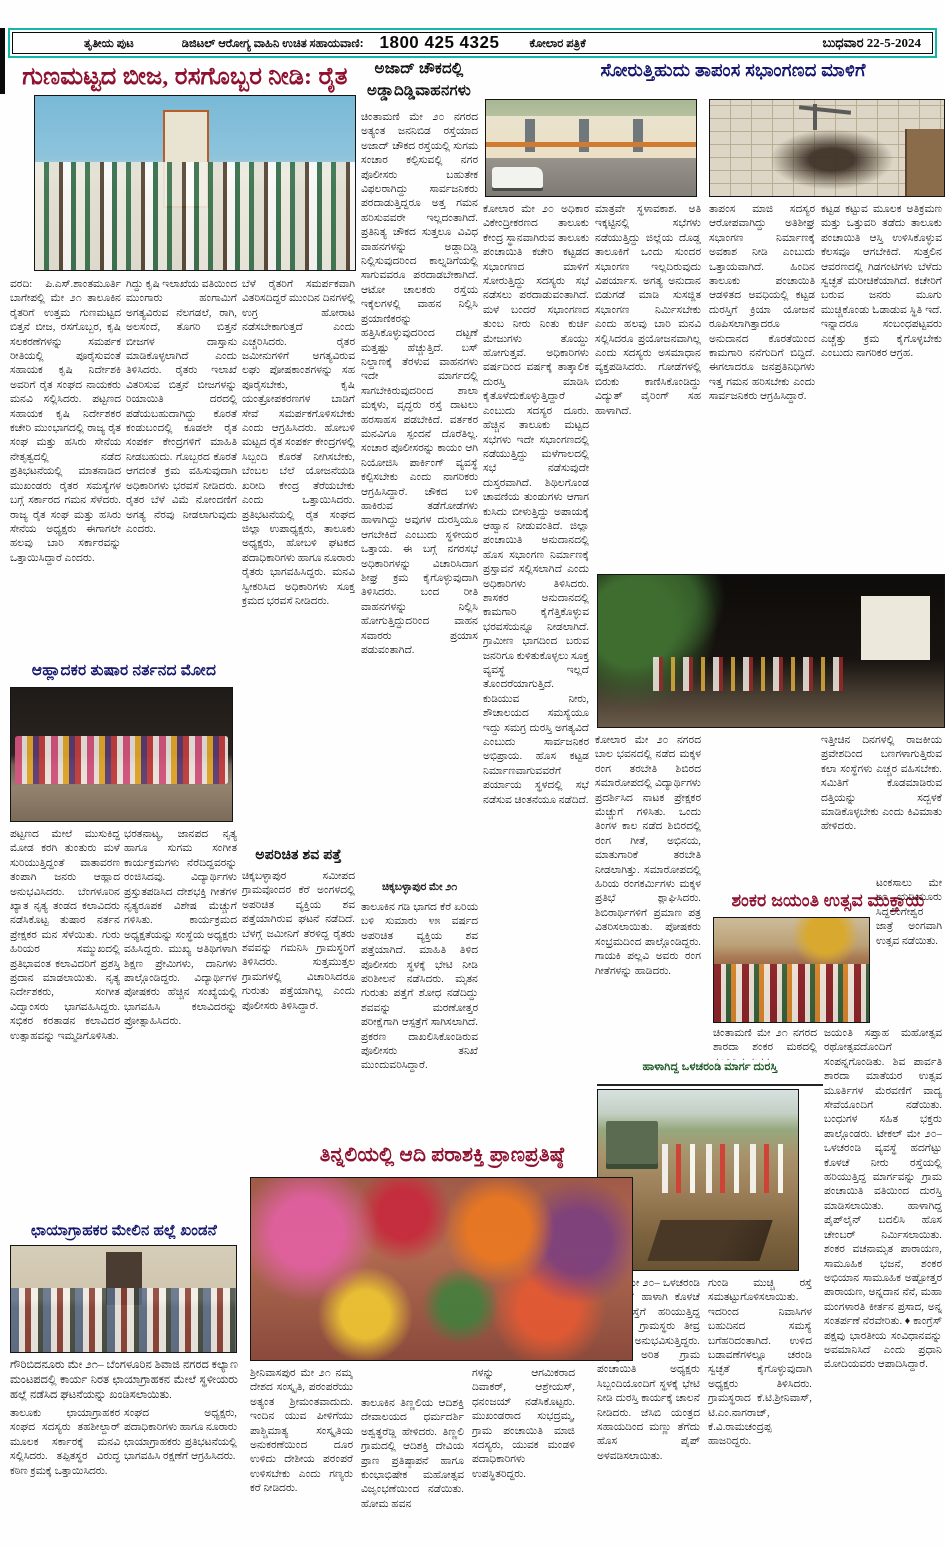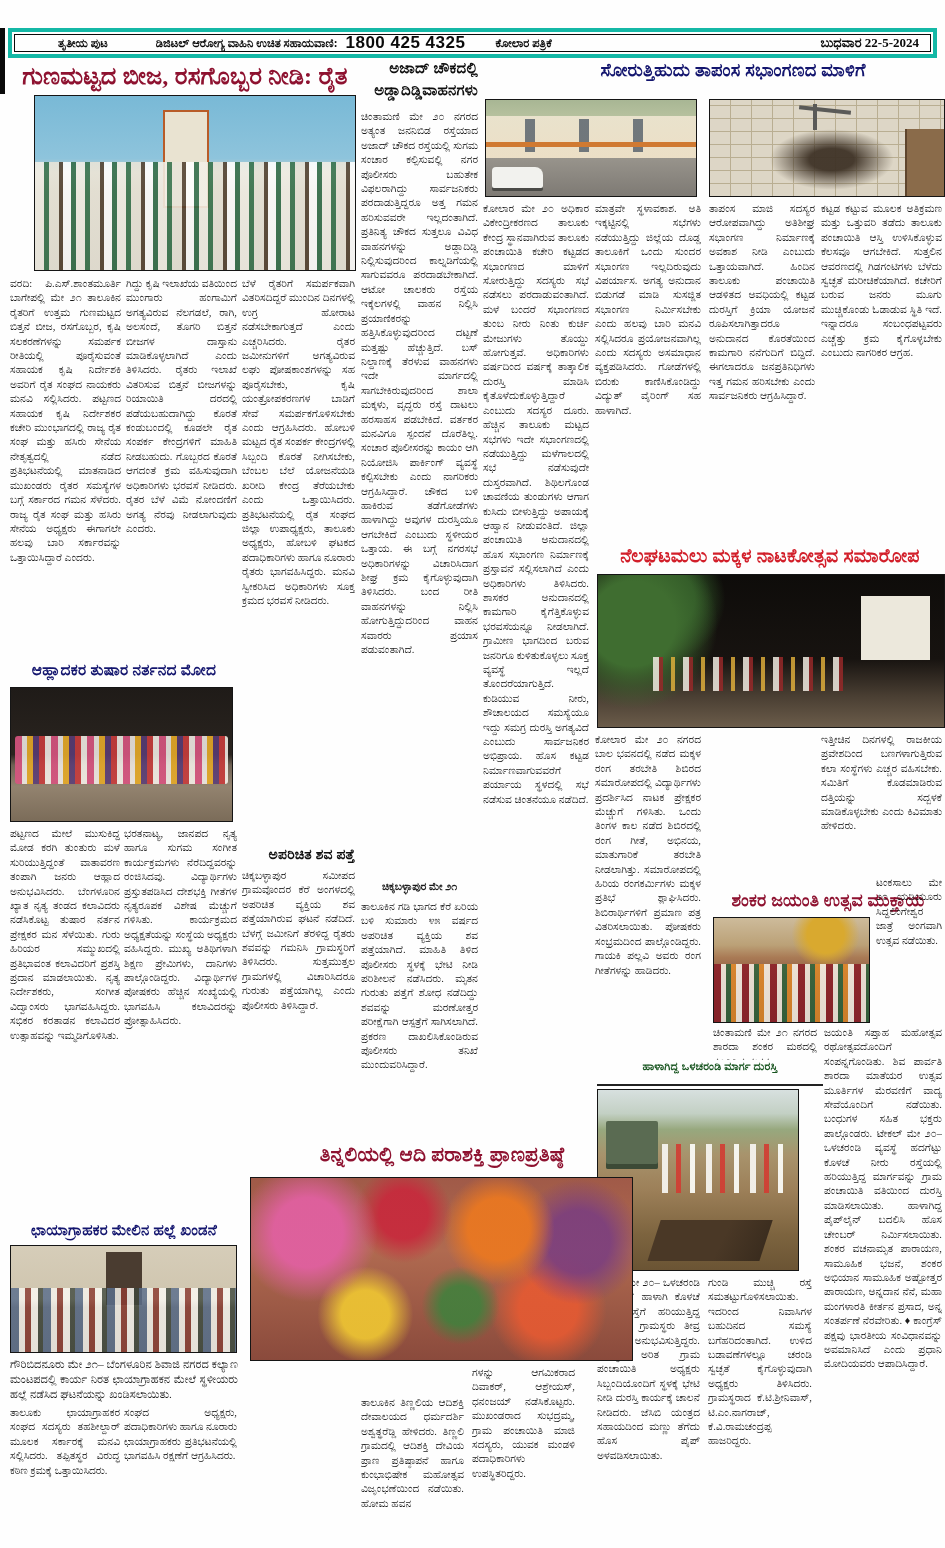--- a/index.html
+++ b/index.html
@@ -1,31 +1,31 @@
 <!DOCTYPE html>
 <html lang="kn"><head>
 <meta charset="utf-8">
 <style>
   html,body{margin:0;padding:0;background:#e8e8e8;}
   #page{position:relative;width:945px;height:1548px;background:#fefefe;margin:0 auto;
         font-family:"Liberation Serif","DejaVu Serif",serif;overflow:hidden;}
   
-  .hdrbox{position:absolute;left:8px;right:8px;top:28px;height:30px;border:4px solid #14b8a6;
+  .hdrbox{position:absolute;left:8px;right:8px;top:28px;height:30px;border:2px solid #14b8a6;
           box-shadow:inset 0 0 0 2px #fff,inset 0 0 0 3px #0a0a0a;
-          display:flex;align-items:center;font-weight:bold;color:#0a0a0a;box-sizing:border-box;}
+          display:flex;align-items:center;font-weight:bold;color:#0a0a0a;box-sizing:border-box;padding-left:28px;}
   .hdrbox .lbl{font-size:11.5px;white-space:nowrap;}
   .hdrbox .phone{font-family:"Liberation Sans","DejaVu Sans",sans-serif;font-size:17px;letter-spacing:.5px;}
   .edge-mark{position:absolute;left:0;top:28px;width:5px;height:66px;background:#0a0a0a;}
   
   .hd{position:absolute;font-weight:bold;text-align:center;line-height:1.15;letter-spacing:.2px;}
   .hd-maroon{color:#8e1230;}
   .hd-navy{color:#13156e;}
   .hd-red{color:#d21f2a;}
   .hd-green{color:#17541f;}
-  .hd-black{color:#0f0f0f;text-align:right;}
+  .hd-black{color:#0f0f0f;}
   .rule{position:absolute;border-bottom:2px solid #222;}
   
   .bt{position:absolute;font-size:10.6px;line-height:14.4px;text-align:justify;color:#1b1b1b;
       overflow:hidden;word-break:break-word;}
   .bt-c{text-align:center;font-weight:bold;}
   .lead{font-size:11.4px;line-height:15.2px;}
   
   .ph{position:absolute;border:1px solid #151515;box-sizing:border-box;overflow:hidden;}
   .ph>div{position:absolute;}
   #ph-farmers{background:linear-gradient(180deg,#79b9d6 0%,#8ec4dc 36%,#cfd3c8 44%,#b9b3a2 55%,#8f8676 100%);}
@@ -82,21 +82,21 @@
 </head>
 <body>
 
 <div id="page">
 
   <div class="edge-mark"></div>
 
   <div class="hdrbox">
     <span class="lbl" style="margin-left:46px">ತೃತೀಯ ಪುಟ</span>
     <span class="lbl" style="margin-left:48px">ಡಿಜಿಟಲ್ ಆರೋಗ್ಯ ವಾಹಿನಿ ಉಚಿತ ಸಹಾಯವಾಣಿ:</span>
-    <span class="phone" style="margin-left:8px">1800 425 4325</span>
+    <span class="phone" style="margin-left:16px">1800 425 4325</span>
     <span class="lbl" style="margin-left:30px">ಕೋಲಾರ ಪತ್ರಿಕೆ</span>
     <span class="lbl" style="margin-left:auto;margin-right:14px;font-size:13px">ಬುಧವಾರ 22-5-2024</span>
   </div>
 
   <div class="hd hd-maroon" style="left:14px;top:63px;width:342px;font-size:24px">ಗುಣಮಟ್ಟದ ಬೀಜ, ರಸಗೊಬ್ಬರ ನೀಡಿ: ರೈತ ಸಂಘ</div>
   <div class="ph" id="ph-farmers" style="left:34px;top:95px;width:322px;height:176px">
     <div class="door"></div>
       <div class="crowd"></div>
   </div>
   <div class="bt" style="left:10px;top:277px;width:111px;height:384px">ವರದಿ: ಪಿ.ಎಸ್.ಶಾಂತಮೂರ್ತಿ ಬಾಗೇಪಲ್ಲಿ ಮೇ ೨೧ ತಾಲೂಕಿನ ರೈತರಿಗೆ ಉತ್ತಮ ಗುಣಮಟ್ಟದ ಬಿತ್ತನೆ ಬೀಜ, ರಸಗೊಬ್ಬರ, ಕೃಷಿ ಸಲಕರಣೆಗಳನ್ನು ಸಮರ್ಪಕ ರೀತಿಯಲ್ಲಿ ಪೂರೈಸುವಂತೆ ಸಹಾಯಕ ಕೃಷಿ ನಿರ್ದೇಶಕಿ ಅವರಿಗೆ ರೈತ ಸಂಘದ ನಾಯಕರು ಮನವಿ ಸಲ್ಲಿಸಿದರು. ಪಟ್ಟಣದ ಸಹಾಯಕ ಕೃಷಿ ನಿರ್ದೇಶಕರ ಕಚೇರಿ ಮುಂಭಾಗದಲ್ಲಿ ರಾಜ್ಯ ರೈತ ಸಂಘ ಮತ್ತು ಹಸಿರು ಸೇನೆಯ ನೇತೃತ್ವದಲ್ಲಿ ನಡೆದ ಪ್ರತಿಭಟನೆಯಲ್ಲಿ ಮಾತನಾಡಿದ ಮುಖಂಡರು ರೈತರ ಸಮಸ್ಯೆಗಳ ಬಗ್ಗೆ ಸರ್ಕಾರದ ಗಮನ ಸೆಳೆದರು. ರಾಜ್ಯ ರೈತ ಸಂಘ ಮತ್ತು ಹಸಿರು ಸೇನೆಯ ಅಧ್ಯಕ್ಷರು ಈಗಾಗಲೇ ಹಲವು ಬಾರಿ ಸರ್ಕಾರವನ್ನು ಒತ್ತಾಯಿಸಿದ್ದಾರೆ ಎಂದರು.</div>
@@ -128,21 +128,20 @@
   <div class="ph" id="ph-ceiling" style="left:709px;top:99px;width:236px;height:98px">
     <div class="cupboard"></div>
       <div class="fan"></div>
       <div class="fan2"></div>
   </div>
   <div class="bt" style="left:483px;top:202px;width:106px;height:937px">ಕೋಲಾರ ಮೇ ೨೦ ಅಧಿಕಾರ ವಿಕೇಂದ್ರೀಕರಣದ ತಾಲೂಕು ಕೇಂದ್ರ ಸ್ಥಾನವಾಗಿರುವ ತಾಲೂಕು ಪಂಚಾಯಿತಿ ಕಚೇರಿ ಕಟ್ಟಡದ ಸಭಾಂಗಣದ ಮಾಳಿಗೆ ಸೋರುತ್ತಿದ್ದು ಸದಸ್ಯರು ಸಭೆ ನಡೆಸಲು ಪರದಾಡುವಂತಾಗಿದೆ. ಮಳೆ ಬಂದರೆ ಸಭಾಂಗಣದ ತುಂಬ ನೀರು ನಿಂತು ಕುರ್ಚಿ ಮೇಜುಗಳು ತೊಯ್ದು ಹೋಗುತ್ತವೆ. ಅಧಿಕಾರಿಗಳು ವರ್ಷದಿಂದ ವರ್ಷಕ್ಕೆ ತಾತ್ಕಾಲಿಕ ದುರಸ್ತಿ ಮಾಡಿಸಿ ಕೈತೊಳೆದುಕೊಳ್ಳುತ್ತಿದ್ದಾರೆ ಎಂಬುದು ಸದಸ್ಯರ ದೂರು. ಹೆಚ್ಚಿನ ತಾಲೂಕು ಮಟ್ಟದ ಸಭೆಗಳು ಇದೇ ಸಭಾಂಗಣದಲ್ಲಿ ನಡೆಯುತ್ತಿದ್ದು ಮಳೆಗಾಲದಲ್ಲಿ ಸಭೆ ನಡೆಸುವುದೇ ದುಸ್ತರವಾಗಿದೆ. ಶಿಥಿಲಗೊಂಡ ಚಾವಣಿಯ ತುಂಡುಗಳು ಆಗಾಗ ಕುಸಿದು ಬೀಳುತ್ತಿದ್ದು ಅಪಾಯಕ್ಕೆ ಆಹ್ವಾನ ನೀಡುವಂತಿದೆ. ಜಿಲ್ಲಾ ಪಂಚಾಯಿತಿ ಅನುದಾನದಲ್ಲಿ ಹೊಸ ಸಭಾಂಗಣ ನಿರ್ಮಾಣಕ್ಕೆ ಪ್ರಸ್ತಾವನೆ ಸಲ್ಲಿಸಲಾಗಿದೆ ಎಂದು ಅಧಿಕಾರಿಗಳು ತಿಳಿಸಿದರು. ಶಾಸಕರ ಅನುದಾನದಲ್ಲಿ ಕಾಮಗಾರಿ ಕೈಗೆತ್ತಿಕೊಳ್ಳುವ ಭರವಸೆಯನ್ನೂ ನೀಡಲಾಗಿದೆ. ಗ್ರಾಮೀಣ ಭಾಗದಿಂದ ಬರುವ ಜನರಿಗೂ ಕುಳಿತುಕೊಳ್ಳಲು ಸೂಕ್ತ ವ್ಯವಸ್ಥೆ ಇಲ್ಲದೆ ತೊಂದರೆಯಾಗುತ್ತಿದೆ. ಕುಡಿಯುವ ನೀರು, ಶೌಚಾಲಯದ ಸಮಸ್ಯೆಯೂ ಇದ್ದು ಸಮಗ್ರ ದುರಸ್ತಿ ಅಗತ್ಯವಿದೆ ಎಂಬುದು ಸಾರ್ವಜನಿಕರ ಅಭಿಪ್ರಾಯ. ಹೊಸ ಕಟ್ಟಡ ನಿರ್ಮಾಣವಾಗುವವರೆಗೆ ಪರ್ಯಾಯ ಸ್ಥಳದಲ್ಲಿ ಸಭೆ ನಡೆಸುವ ಚಿಂತನೆಯೂ ನಡೆದಿದೆ.</div>
   <div class="bt" style="left:595px;top:202px;width:106px;height:340px">ಮಾತ್ರವೇ ಸ್ಥಳಾವಕಾಶ. ಅತಿ ಇಕ್ಕಟ್ಟಿನಲ್ಲಿ ಸಭೆಗಳು ನಡೆಯುತ್ತಿದ್ದು ಜಿಲ್ಲೆಯ ದೊಡ್ಡ ತಾಲೂಕಿಗೆ ಒಂದು ಸುಂದರ ಸಭಾಂಗಣ ಇಲ್ಲದಿರುವುದು ವಿಪರ್ಯಾಸ. ಅಗತ್ಯ ಅನುದಾನ ಬಿಡುಗಡೆ ಮಾಡಿ ಸುಸಜ್ಜಿತ ಸಭಾಂಗಣ ನಿರ್ಮಿಸಬೇಕು ಎಂದು ಹಲವು ಬಾರಿ ಮನವಿ ಸಲ್ಲಿಸಿದರೂ ಪ್ರಯೋಜನವಾಗಿಲ್ಲ ಎಂದು ಸದಸ್ಯರು ಅಸಮಾಧಾನ ವ್ಯಕ್ತಪಡಿಸಿದರು. ಗೋಡೆಗಳಲ್ಲಿ ಬಿರುಕು ಕಾಣಿಸಿಕೊಂಡಿದ್ದು ವಿದ್ಯುತ್ ವೈರಿಂಗ್ ಸಹ ಹಾಳಾಗಿದೆ.</div>
   <div class="bt" style="left:709px;top:202px;width:106px;height:340px">ತಾಪಂಸ ಮಾಜಿ ಸದಸ್ಯರ ಆರೋಪವಾಗಿದ್ದು ಅತಿಶೀಘ್ರ ಸಭಾಂಗಣ ನಿರ್ಮಾಣಕ್ಕೆ ಅವಕಾಶ ನೀಡಿ ಎಂಬುದು ಒತ್ತಾಯವಾಗಿದೆ. ಹಿಂದಿನ ತಾಲೂಕು ಪಂಚಾಯಿತಿ ಆಡಳಿತದ ಅವಧಿಯಲ್ಲಿ ಕಟ್ಟಡ ದುರಸ್ತಿಗೆ ಕ್ರಿಯಾ ಯೋಜನೆ ರೂಪಿಸಲಾಗಿತ್ತಾದರೂ ಅನುದಾನದ ಕೊರತೆಯಿಂದ ಕಾಮಗಾರಿ ನನೆಗುದಿಗೆ ಬಿದ್ದಿದೆ. ಈಗಲಾದರೂ ಜನಪ್ರತಿನಿಧಿಗಳು ಇತ್ತ ಗಮನ ಹರಿಸಬೇಕು ಎಂದು ಸಾರ್ವಜನಿಕರು ಆಗ್ರಹಿಸಿದ್ದಾರೆ.</div>
   <div class="bt" style="left:821px;top:202px;width:121px;height:340px">ಕಟ್ಟಡ ಕಟ್ಟುವ ಮೂಲಕ ಅತಿಕ್ರಮಣ ಮತ್ತು ಒತ್ತುವರಿ ತಡೆದು ತಾಲೂಕು ಪಂಚಾಯಿತಿ ಆಸ್ತಿ ಉಳಿಸಿಕೊಳ್ಳುವ ಕೆಲಸವೂ ಆಗಬೇಕಿದೆ. ಸುತ್ತಲಿನ ಆವರಣದಲ್ಲಿ ಗಿಡಗಂಟಿಗಳು ಬೆಳೆದು ಸ್ವಚ್ಛತೆ ಮರೀಚಿಕೆಯಾಗಿದೆ. ಕಚೇರಿಗೆ ಬರುವ ಜನರು ಮೂಗು ಮುಚ್ಚಿಕೊಂಡು ಓಡಾಡುವ ಸ್ಥಿತಿ ಇದೆ. ಇನ್ನಾದರೂ ಸಂಬಂಧಪಟ್ಟವರು ಎಚ್ಚೆತ್ತು ಕ್ರಮ ಕೈಗೊಳ್ಳಬೇಕು ಎಂಬುದು ನಾಗರಿಕರ ಆಗ್ರಹ.</div>
 
-  <div class="hd hd-red" style="left:595px;top:545px;width:350px;font-size:19px">ನೆಲಘಟಮಲು ಮಕ್ಕಳ ನಾಟಕೋತ್ಸವ ಸಮಾರೋಪ</div>
   <div class="ph" id="ph-drama" style="left:597px;top:574px;width:348px;height:154px">
     <div class="screen"></div>
       <div class="cast"></div>
   </div>
   <div class="bt" style="left:595px;top:733px;width:106px;height:324px">ಕೋಲಾರ ಮೇ ೨೦ ನಗರದ ಬಾಲ ಭವನದಲ್ಲಿ ನಡೆದ ಮಕ್ಕಳ ರಂಗ ತರಬೇತಿ ಶಿಬಿರದ ಸಮಾರೋಪದಲ್ಲಿ ವಿದ್ಯಾರ್ಥಿಗಳು ಪ್ರದರ್ಶಿಸಿದ ನಾಟಕ ಪ್ರೇಕ್ಷಕರ ಮೆಚ್ಚುಗೆ ಗಳಿಸಿತು. ಒಂದು ತಿಂಗಳ ಕಾಲ ನಡೆದ ಶಿಬಿರದಲ್ಲಿ ರಂಗ ಗೀತೆ, ಅಭಿನಯ, ಮಾತುಗಾರಿಕೆ ತರಬೇತಿ ನೀಡಲಾಗಿತ್ತು. ಸಮಾರೋಪದಲ್ಲಿ ಹಿರಿಯ ರಂಗಕರ್ಮಿಗಳು ಮಕ್ಕಳ ಪ್ರತಿಭೆ ಶ್ಲಾಘಿಸಿದರು. ಶಿಬಿರಾರ್ಥಿಗಳಿಗೆ ಪ್ರಮಾಣ ಪತ್ರ ವಿತರಿಸಲಾಯಿತು. ಪೋಷಕರು ಸಂಭ್ರಮದಿಂದ ಪಾಲ್ಗೊಂಡಿದ್ದರು. ಗಾಯಕಿ ಪಲ್ಲವಿ ಅವರು ರಂಗ ಗೀತೆಗಳನ್ನು ಹಾಡಿದರು.</div>
   <div class="bt" style="left:821px;top:733px;width:121px;height:154px">ಇತ್ತೀಚಿನ ದಿನಗಳಲ್ಲಿ ರಾಜಕೀಯ ಪ್ರವೇಶದಿಂದ ಬಣಗಳಾಗುತ್ತಿರುವ ಕಲಾ ಸಂಸ್ಥೆಗಳು ಎಚ್ಚರ ವಹಿಸಬೇಕು. ಸಮಿತಿಗೆ ಕೊಡಮಾಡಿರುವ ದತ್ತಿಯನ್ನು ಸದ್ಬಳಕೆ ಮಾಡಿಕೊಳ್ಳಬೇಕು ಎಂದು ಕಿವಿಮಾತು ಹೇಳಿದರು.</div>
 
   <div class="hd hd-maroon" style="left:711px;top:890px;width:234px;font-size:17.5px">ಶಂಕರ ಜಯಂತಿ ಉತ್ಸವ ಮುಕ್ತಾಯ</div>
   <div class="ph" id="ph-procession" style="left:713px;top:917px;width:157px;height:106px">
     <div class="people"></div>
@@ -156,20 +155,21 @@
   <div class="ph" id="ph-roadwork" style="left:597px;top:1089px;width:202px;height:182px">
     <div class="truck"></div>
       <div class="crew"></div>
       <div class="trench"></div>
   </div>
   <div class="bt" style="left:597px;top:1276px;width:103px;height:268px">ಟೇಕಲ್ ಮೇ ೨೦– ಒಳಚರಂಡಿ ಪೈಪ್‌ಲೈನ್ ಹಾಳಾಗಿ ಕೊಳಚೆ ನೀರು ರಸ್ತೆಗೆ ಹರಿಯುತ್ತಿದ್ದ ಪರಿಣಾಮ ಗ್ರಾಮಸ್ಥರು ತೀವ್ರ ತೊಂದರೆ ಅನುಭವಿಸುತ್ತಿದ್ದರು. ಸಮಸ್ಯೆ ಅರಿತ ಗ್ರಾಮ ಪಂಚಾಯಿತಿ ಅಧ್ಯಕ್ಷರು ಸಿಬ್ಬಂದಿಯೊಂದಿಗೆ ಸ್ಥಳಕ್ಕೆ ಭೇಟಿ ನೀಡಿ ದುರಸ್ತಿ ಕಾರ್ಯಕ್ಕೆ ಚಾಲನೆ ನೀಡಿದರು. ಜೆಸಿಬಿ ಯಂತ್ರದ ಸಹಾಯದಿಂದ ಮಣ್ಣು ತೆಗೆದು ಹೊಸ ಪೈಪ್ ಅಳವಡಿಸಲಾಯಿತು.</div>
   <div class="bt" style="left:708px;top:1276px;width:104px;height:268px">ಗುಂಡಿ ಮುಚ್ಚಿ ರಸ್ತೆ ಸಮತಟ್ಟುಗೊಳಿಸಲಾಯಿತು. ಇದರಿಂದ ನಿವಾಸಿಗಳ ಬಹುದಿನದ ಸಮಸ್ಯೆ ಬಗೆಹರಿದಂತಾಗಿದೆ. ಉಳಿದ ಬಡಾವಣೆಗಳಲ್ಲೂ ಚರಂಡಿ ಸ್ವಚ್ಛತೆ ಕೈಗೊಳ್ಳುವುದಾಗಿ ಅಧ್ಯಕ್ಷರು ತಿಳಿಸಿದರು. ಗ್ರಾಮಸ್ಥರಾದ ಕೆ.ಟಿ.ಶ್ರೀನಿವಾಸ್, ಟಿ.ಎಂ.ನಾಗರಾಜ್, ಕೆ.ವಿ.ರಾಮಚಂದ್ರಪ್ಪ ಹಾಜರಿದ್ದರು.</div>
 
   <div class="hd hd-maroon" style="left:248px;top:1143px;width:388px;font-size:20px">ತಿನ್ನಲಿಯಲ್ಲಿ ಆದಿ ಪರಾಶಕ್ತಿ ಪ್ರಾಣಪ್ರತಿಷ್ಠೆ</div>
   <div class="ph" id="ph-temple" style="left:250px;top:1177px;width:383px;height:184px"></div>
+  <div class="bt" style="left:250px;top:1366px;width:103px;height:178px">ಶ್ರೀನಿವಾಸಪುರ ಮೇ ೨೧ ನಮ್ಮ ದೇಶದ ಸಂಸ್ಕೃತಿ, ಪರಂಪರೆಯು ಅತ್ಯಂತ ಶ್ರೀಮಂತವಾದುದು. ಇಂದಿನ ಯುವ ಪೀಳಿಗೆಯು ಪಾಶ್ಚಿಮಾತ್ಯ ಸಂಸ್ಕೃತಿಯ ಅನುಕರಣೆಯಿಂದ ದೂರ ಉಳಿದು ದೇಶೀಯ ಪರಂಪರೆ ಉಳಿಸಬೇಕು ಎಂದು ಗಣ್ಯರು ಕರೆ ನೀಡಿದರು.</div>
   <div class="bt" style="left:361px;top:1396px;width:103px;height:178px">ತಾಲೂಕಿನ ತಿಣ್ಣಲಿಯ ಆದಿಶಕ್ತಿ ದೇವಾಲಯದ ಧರ್ಮದರ್ಶಿ ಅಶ್ವತ್ಥರೆಡ್ಡಿ ಹೇಳಿದರು. ತಿಣ್ಣಲಿ ಗ್ರಾಮದಲ್ಲಿ ಆದಿಶಕ್ತಿ ದೇವಿಯ ಪ್ರಾಣ ಪ್ರತಿಷ್ಠಾಪನೆ ಹಾಗೂ ಕುಂಭಾಭಿಷೇಕ ಮಹೋತ್ಸವ ವಿಜೃಂಭಣೆಯಿಂದ ನಡೆಯಿತು. ಹೋಮ ಹವನ</div>
   <div class="bt" style="left:472px;top:1366px;width:103px;height:178px">ಗಳನ್ನು ಆಗಮಿಕರಾದ ದಿವಾಕರ್, ಆಶ್ರೇಯಸ್, ಧನಂಜಯ್ ನಡೆಸಿಕೊಟ್ಟರು. ಮುಖಂಡರಾದ ಸುಭದ್ರಮ್ಮ, ಗ್ರಾಮ ಪಂಚಾಯಿತಿ ಮಾಜಿ ಸದಸ್ಯರು, ಯುವಕ ಮಂಡಳಿ ಪದಾಧಿಕಾರಿಗಳು ಉಪಸ್ಥಿತರಿದ್ದರು.</div>
 
   <div class="hd hd-navy" style="left:10px;top:1222px;width:228px;font-size:15px">ಛಾಯಾಗ್ರಾಹಕರ ಮೇಲಿನ ಹಲ್ಲೆ ಖಂಡನೆ</div>
   <div class="ph" id="ph-memo" style="left:10px;top:1245px;width:227px;height:108px">
     <div class="door"></div>
       <div class="men"></div>
   </div>
   <div class="bt lead" style="left:10px;top:1357px;width:228px;height:46px">ಗೌರಿಬಿದನೂರು ಮೇ ೨೧– ಬೆಂಗಳೂರಿನ ಶಿವಾಜಿ ನಗರದ ಕಲ್ಯಾಣ ಮಂಟಪದಲ್ಲಿ ಕಾರ್ಯ ನಿರತ ಛಾಯಾಗ್ರಾಹಕನ ಮೇಲೆ ಸ್ಥಳೀಯರು ಹಲ್ಲೆ ನಡೆಸಿದ ಘಟನೆಯನ್ನು ಖಂಡಿಸಲಾಯಿತು.</div>
   <div class="bt" style="left:10px;top:1406px;width:110px;height:136px">ತಾಲೂಕು ಛಾಯಾಗ್ರಾಹಕರ ಸಂಘದ ಸದಸ್ಯರು ತಹಶೀಲ್ದಾರ್ ಮೂಲಕ ಸರ್ಕಾರಕ್ಕೆ ಮನವಿ ಸಲ್ಲಿಸಿದರು. ತಪ್ಪಿತಸ್ಥರ ವಿರುದ್ಧ ಕಠಿಣ ಕ್ರಮಕ್ಕೆ ಒತ್ತಾಯಿಸಿದರು.</div>

